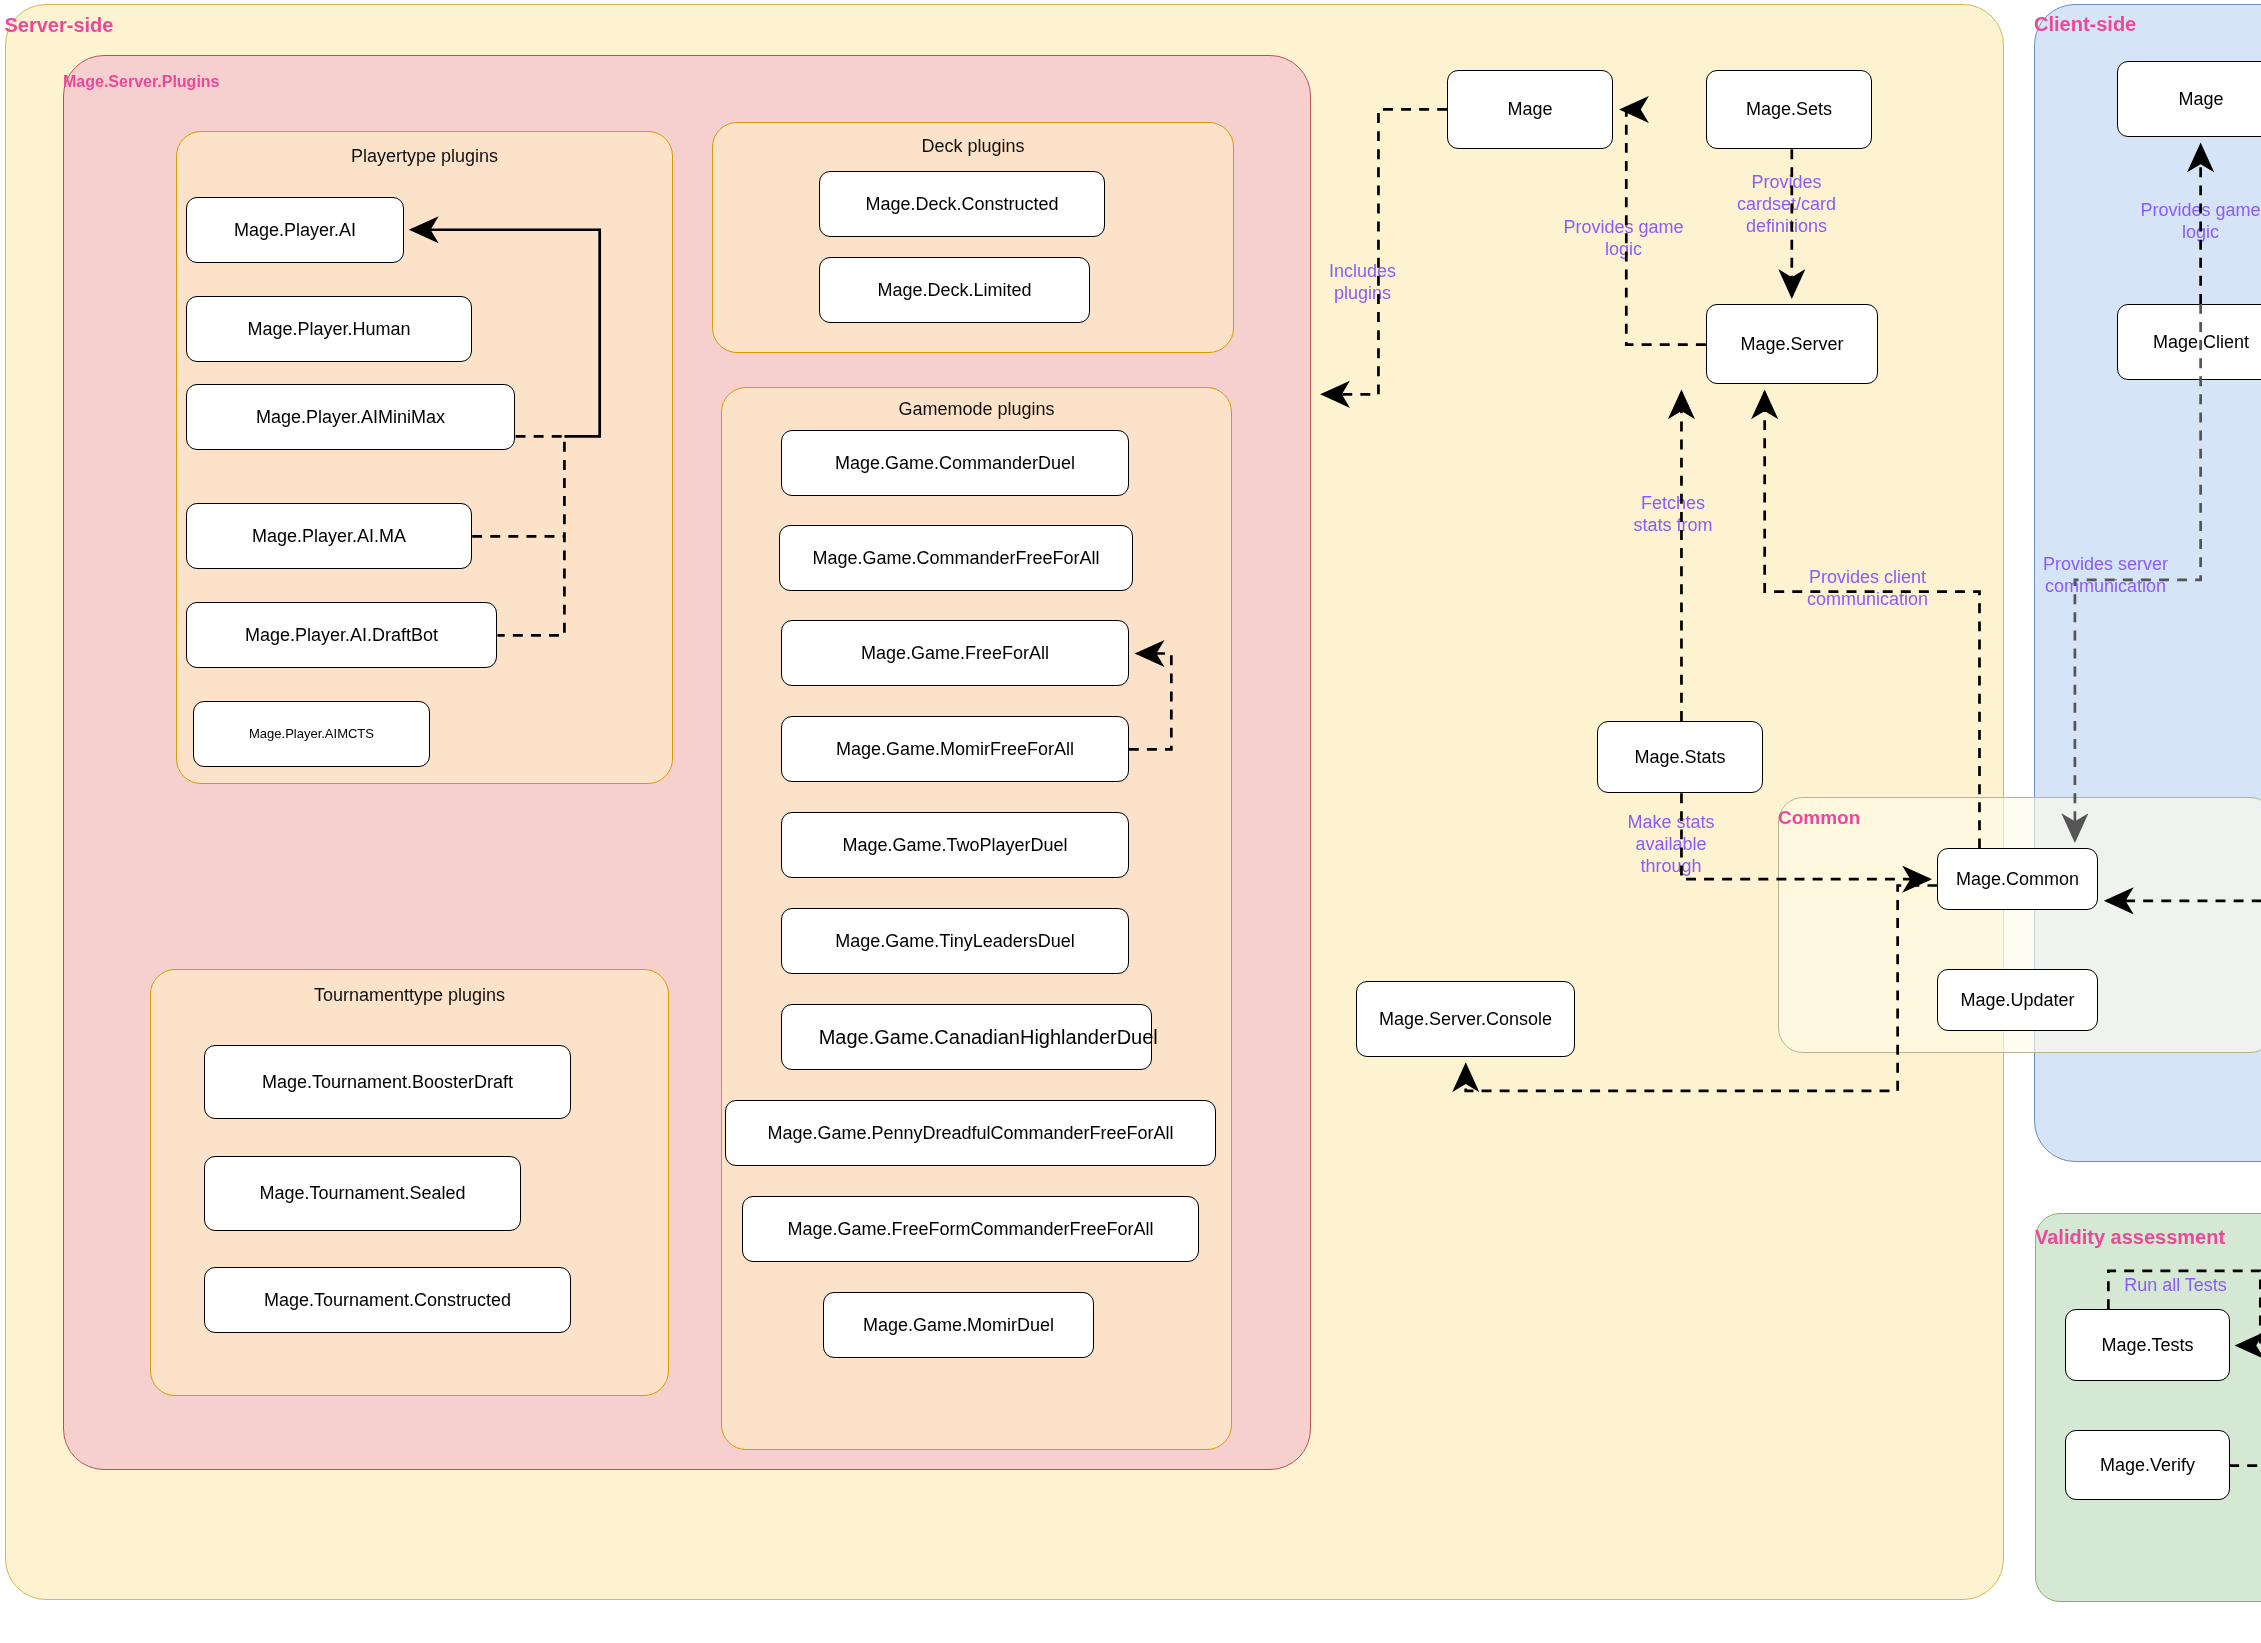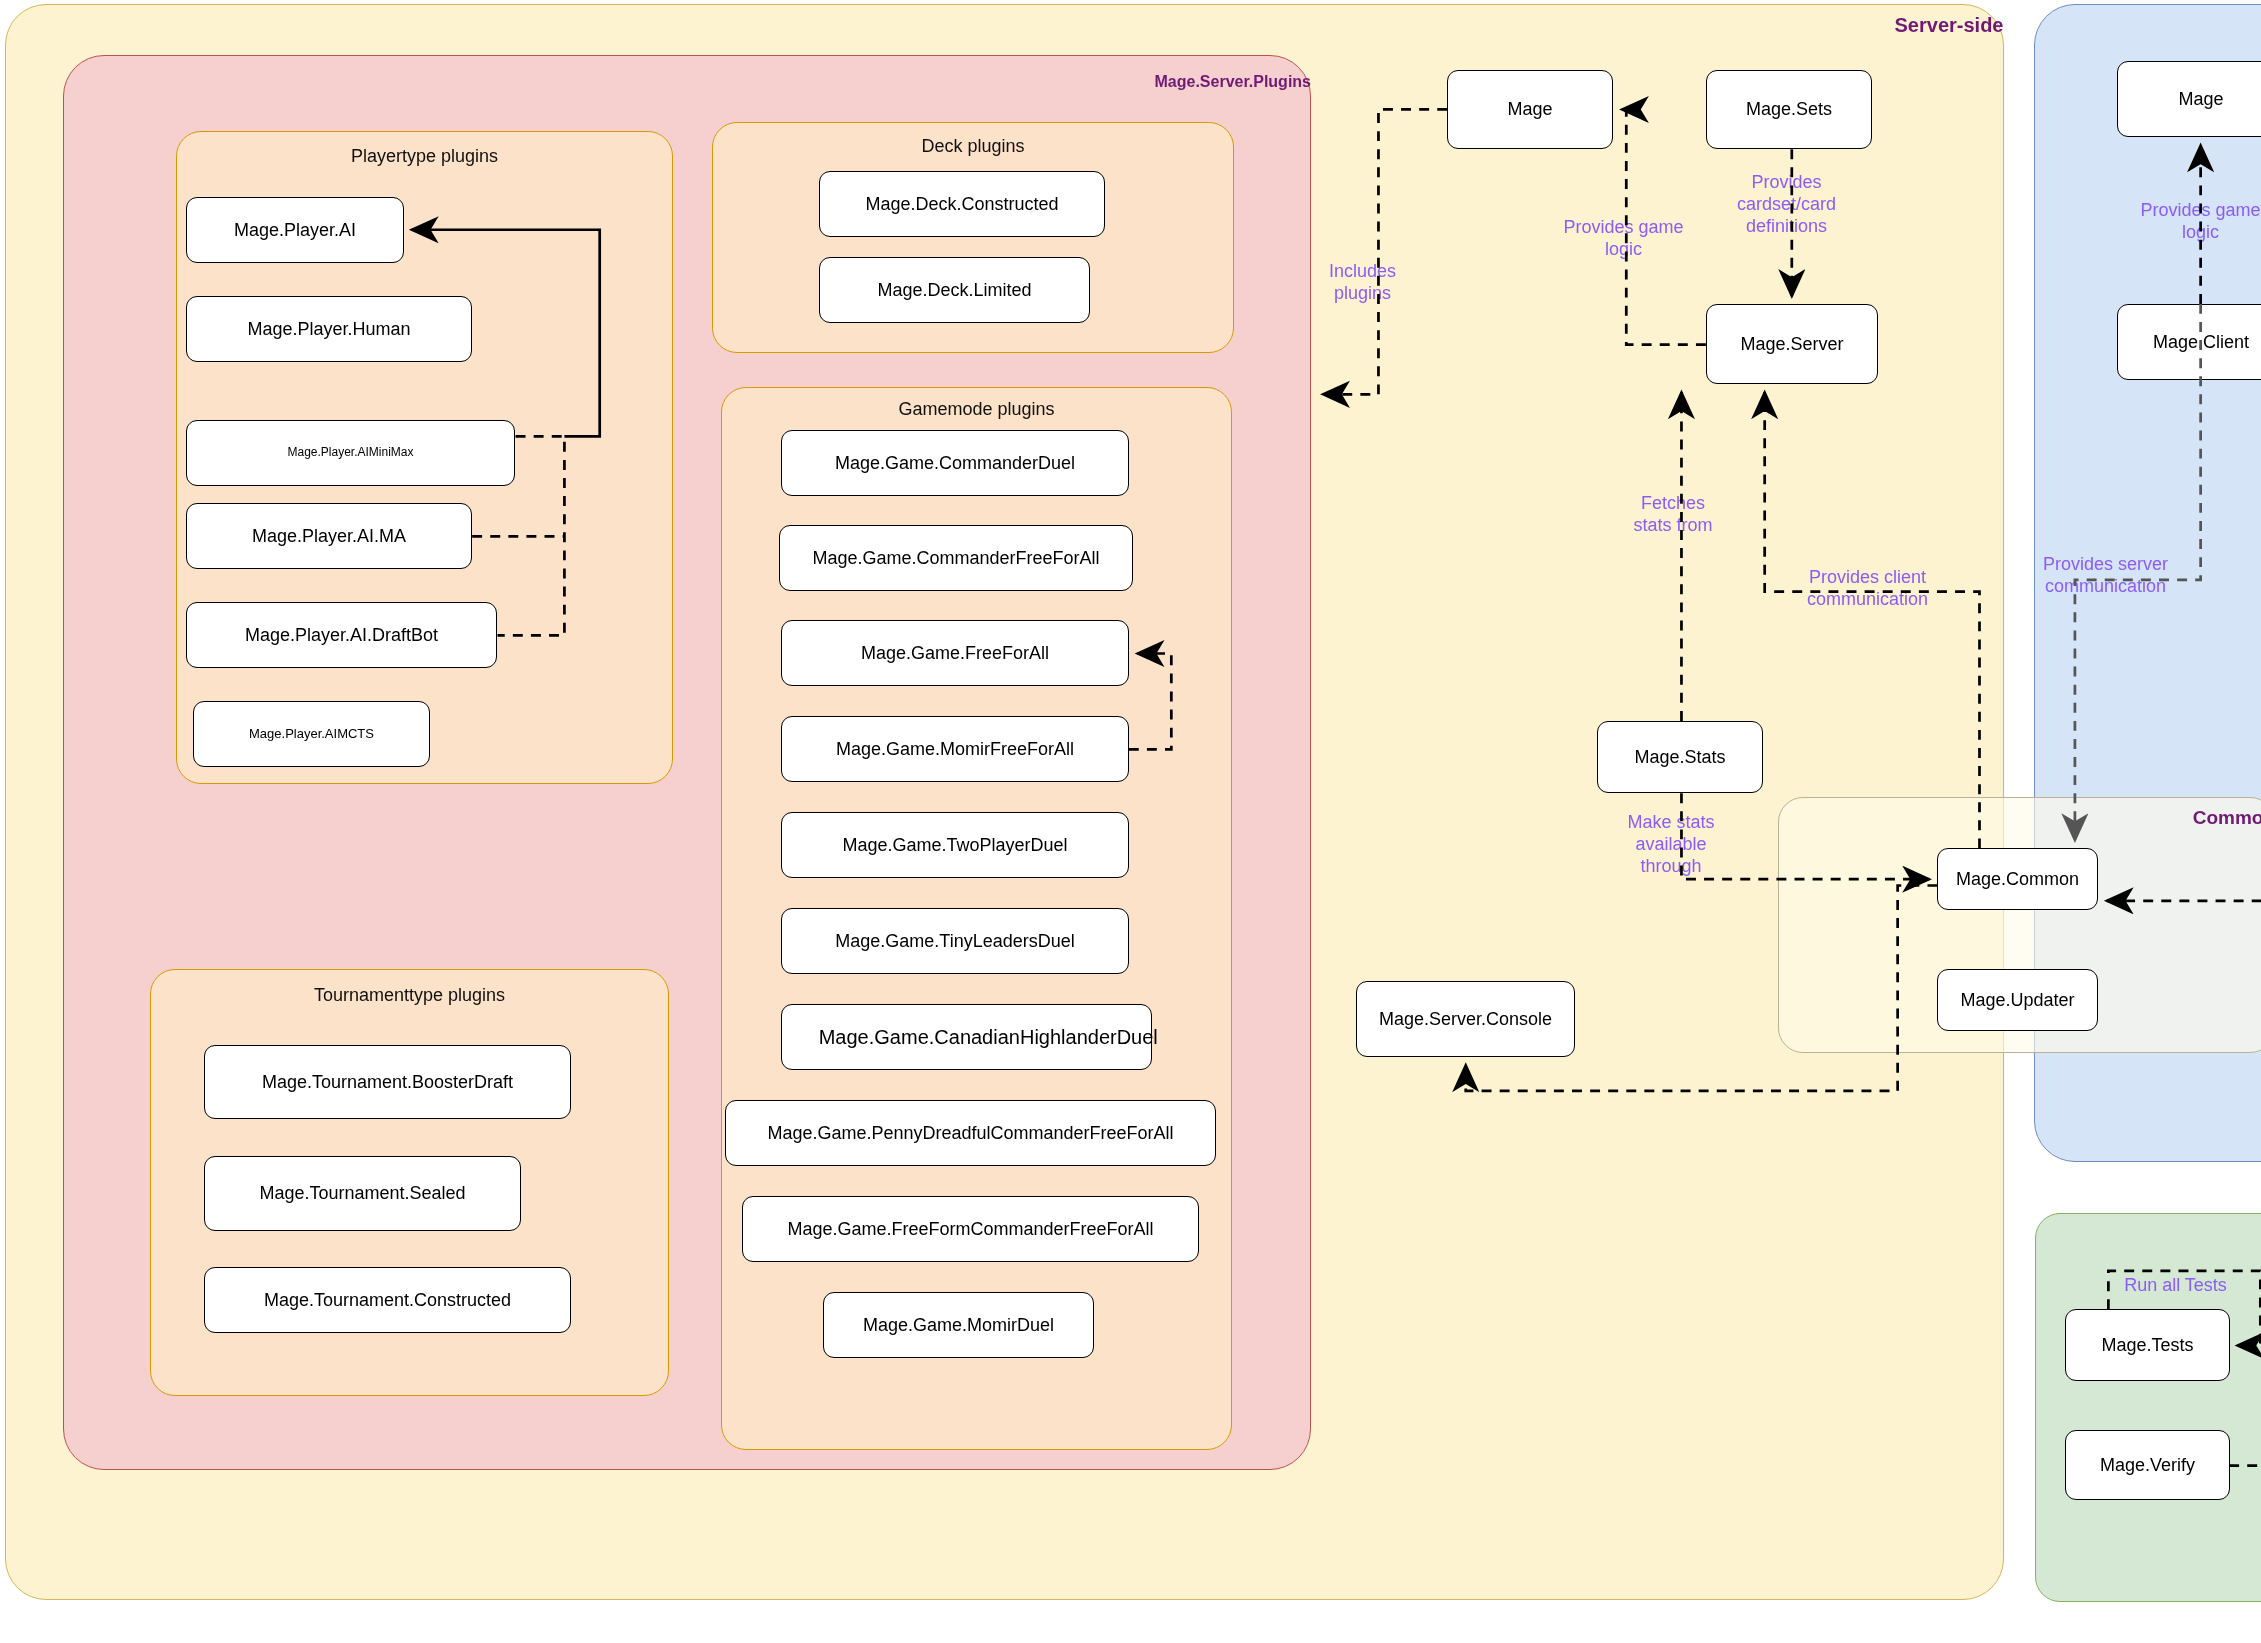--- a/index.html
+++ b/index.html
@@ -2,21 +2,21 @@
 <html style="font-size:7.2px"><head>
 <meta charset="utf-8">
 <style>
   html,body{margin:0;padding:0;background:#ffffff;}
   body{font-family:"Liberation Sans","DejaVu Sans",sans-serif;}
   #stage{position:relative;width:2704px;height:1643px;overflow:hidden;background:#fff;}
   svg#wires{position:absolute;left:0;top:0;width:2704px;height:1643px;pointer-events:none;}
 
   
   .region{position:absolute;box-sizing:border-box;}
-  .region-title{position:absolute;left:0;right:0;text-align:right;font-weight:bold;color:#701a75;}
+  .region-title{position:absolute;left:0;right:0;text-align:left;font-weight:bold;color:#ec4899;}
 
   .reg-server{background:#fdf3d0;border:1.8px solid #d6b656;border-radius:41px;}
   .reg-plugins{background:#f6cfcf;border:1.8px solid #b85450;border-radius:41px;}
   .reg-sub{background:#fce2c8;border:1.8px solid #d79b00;border-radius:25px;}
   .reg-client{background:#d6e4f7;border:1.8px solid #6c8ebf;border-radius:41px;}
   .reg-validity{background:#d5e8d4;border:1.8px solid #82b366;border-radius:25px;}
   .reg-common{background:rgba(255,250,232,.62);border:1.4px solid #b9b295;border-radius:25px;}
 
   .sub-title{position:absolute;left:0;right:0;text-align:center;color:#111;}
 
@@ -44,21 +44,21 @@
 
   <div class="region reg-sub" style="left:176px;top:131px;width:497px;height:653px;"></div>
   <div class="sub-title" style="left:176px;top:146px;width:497px;font-size:18px;">Playertype plugins</div>
 
   <div class="node" style="left:186px;top:197px;width:218px;height:66px;font-size:18px;">
     <span>Mage.Player.AI</span>
   </div>
   <div class="node" style="left:186px;top:296px;width:286px;height:66px;font-size:18px;">
     <span>Mage.Player.Human</span>
   </div>
-  <div class="node" style="left:186px;top:420px;width:329px;height:66px;font-size:12px;">
+  <div class="node" style="left:186px;top:384px;width:329px;height:66px;font-size:18px;">
     <span>Mage.Player.AIMiniMax</span>
   </div>
   <div class="node" style="left:186px;top:503px;width:286px;height:66px;font-size:18px;">
     <span>Mage.Player.AI.MA</span>
   </div>
   <div class="node" style="left:186px;top:602px;width:311px;height:66px;font-size:18px;">
     <span>Mage.Player.AI.DraftBot</span>
   </div>
   <div class="node" style="left:193px;top:701px;width:237px;height:66px;font-size:13px;">
     <span>Mage.Player.AIMCTS</span>

